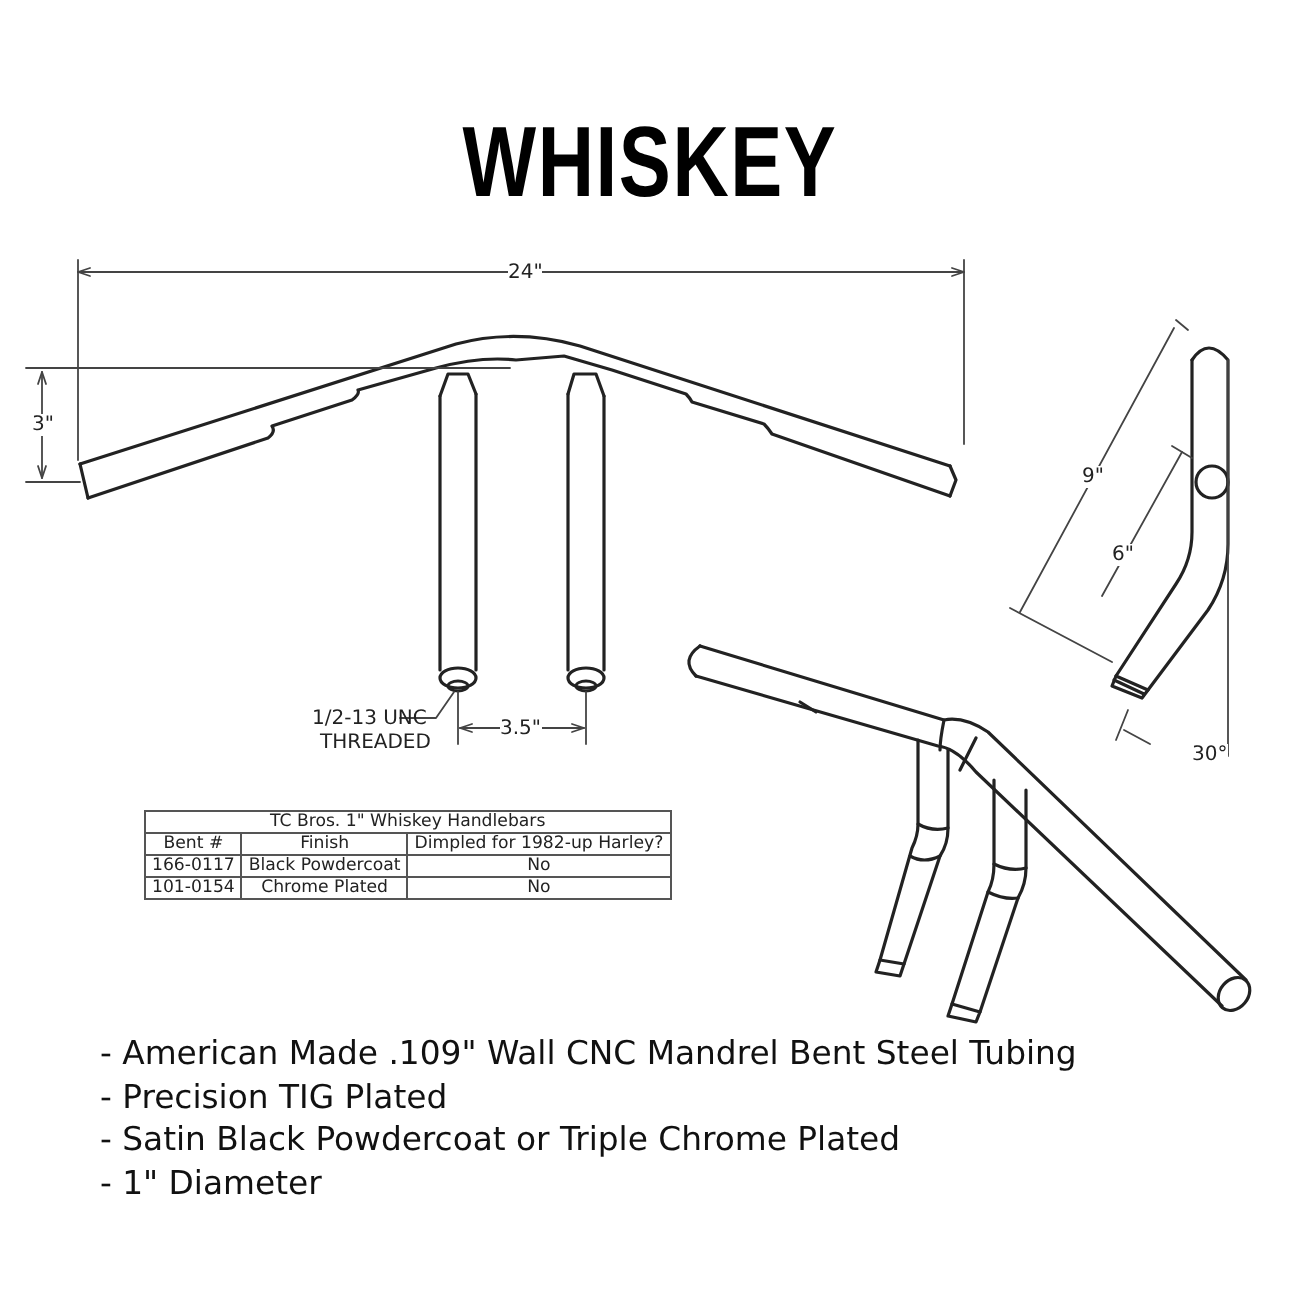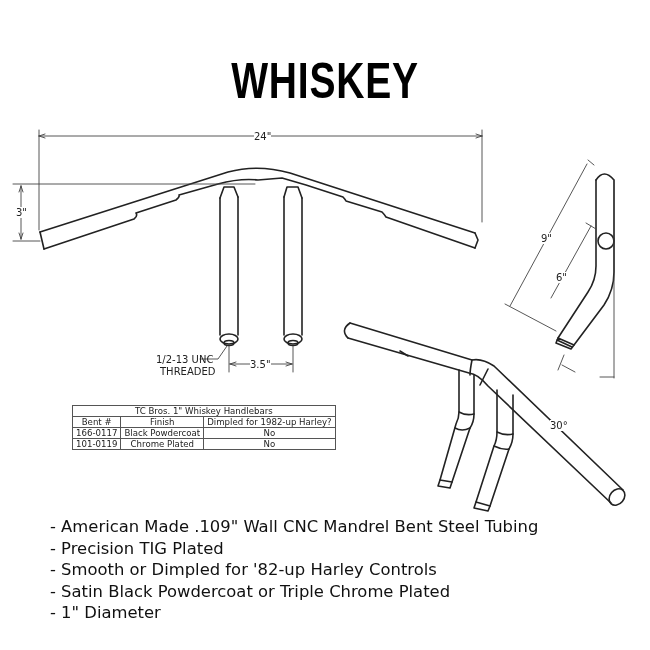--- a/index.html
+++ b/index.html
@@ -104,44 +104,43 @@
 
 <div class="lbl" style="left:254px; top:131px;">24"</div>
 <div class="lbl" style="left:16px; top:207px;">3"</div>
 <div class="lbl" style="left:250px; top:359px;">3.5"</div>
 <div class="lbl" style="left:156px; top:354px; line-height:12px; background:transparent;">
   <div>1/2-13 UNC</div>
   <div style="padding-left:4px;">THREADED</div>
 </div>
 <div class="lbl" style="left:541px; top:233px;">9"</div>
 <div class="lbl" style="left:556px; top:272px;">6"</div>
-<div class="lbl" style="left:550px; top:372px;margin-top:48px;">30°</div>
+<div class="lbl" style="left:596px; top:372px;">30°</div>
 
 <table class="spec">
   <tbody>
       <tr>
     <td class="cap" colspan="3">TC Bros. 1" Whiskey Handlebars</td>
   </tr>
   <tr>
     <th>Bent #</th>
     <th>Finish</th>
     <th>Dimpled for 1982-up Harley?</th>
   </tr>
   <tr>
     <td>166-0117</td>
     <td>Black Powdercoat</td>
     <td>No</td>
   </tr>
   <tr>
-    <td>101-0119</td>
+    <td>101-0154</td>
     <td>Chrome Plated</td>
     <td>No</td>
   </tr>
 </tbody>
   </table>
 
 <ul class="feats">
   <li>- American Made .109" Wall CNC Mandrel Bent Steel Tubing</li>
   <li>- Precision TIG Plated</li>
-  <li>- Smooth or Dimpled for '82-up Harley Controls</li>
   <li>- Satin Black Powdercoat or Triple Chrome Plated</li>
   <li>- 1" Diameter</li>
 </ul>
 
 </body></html>

